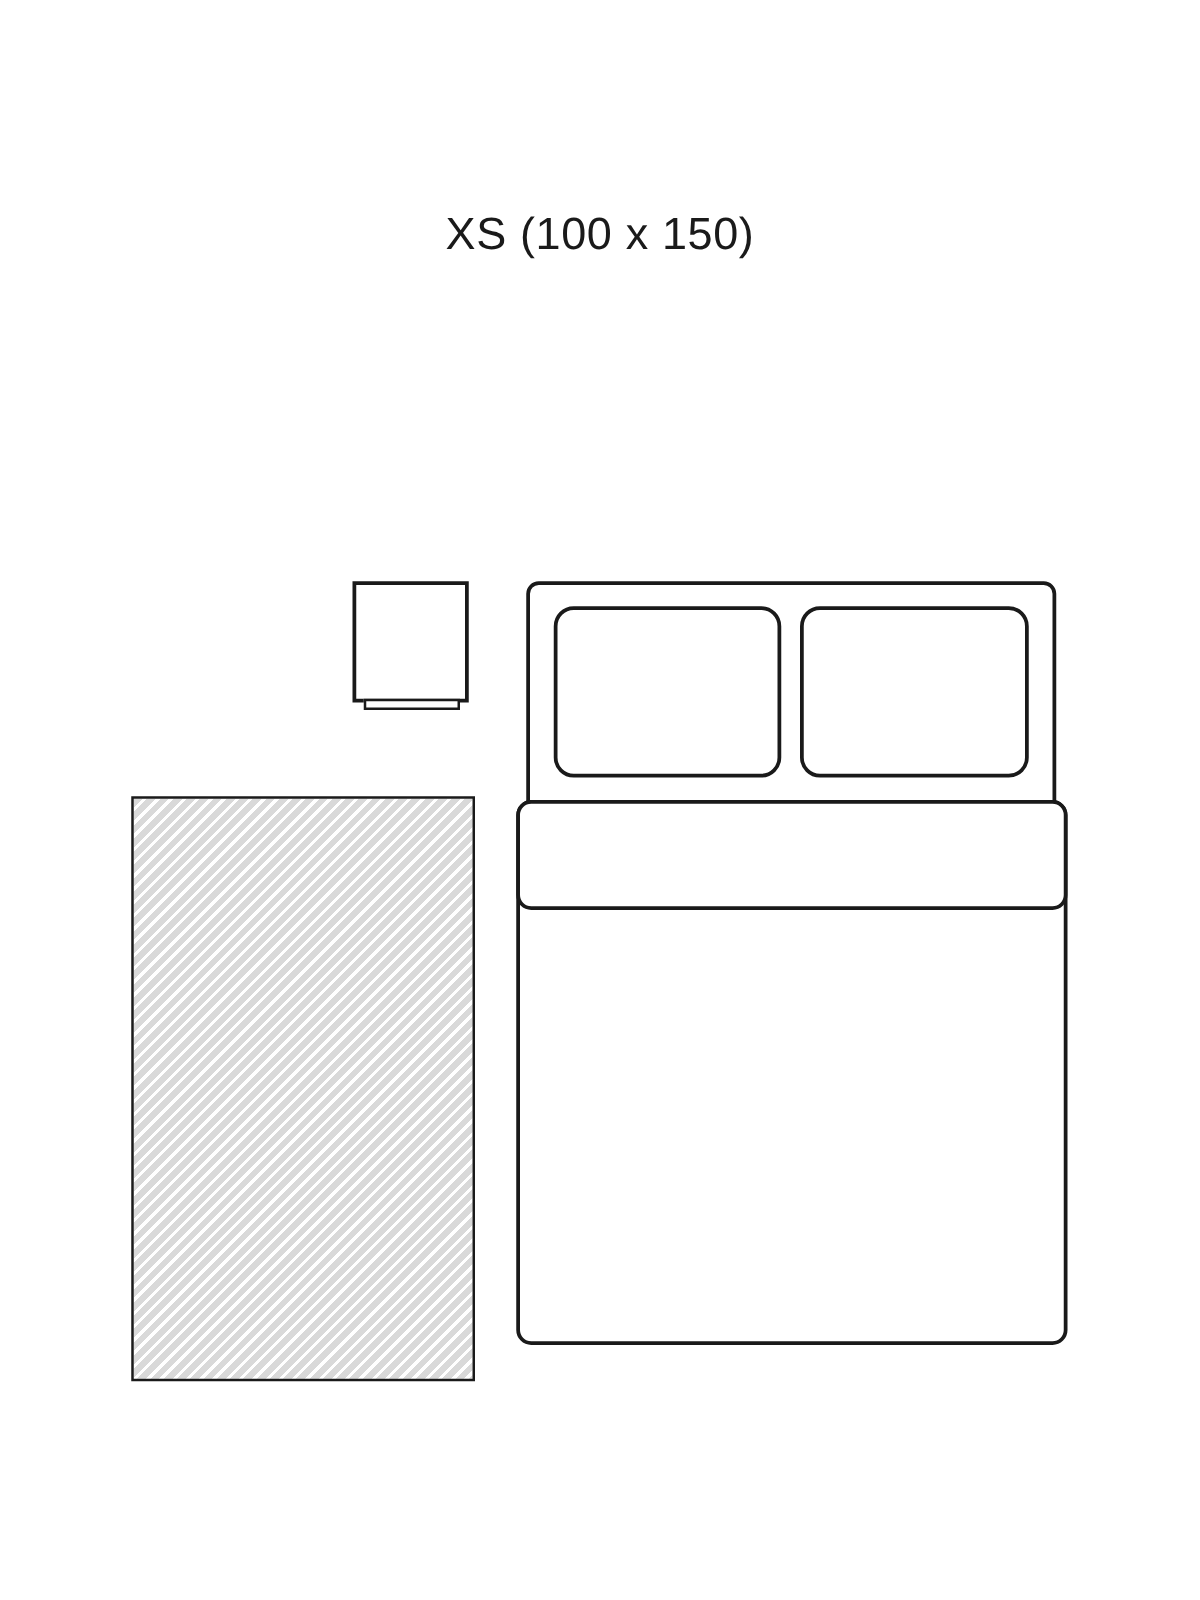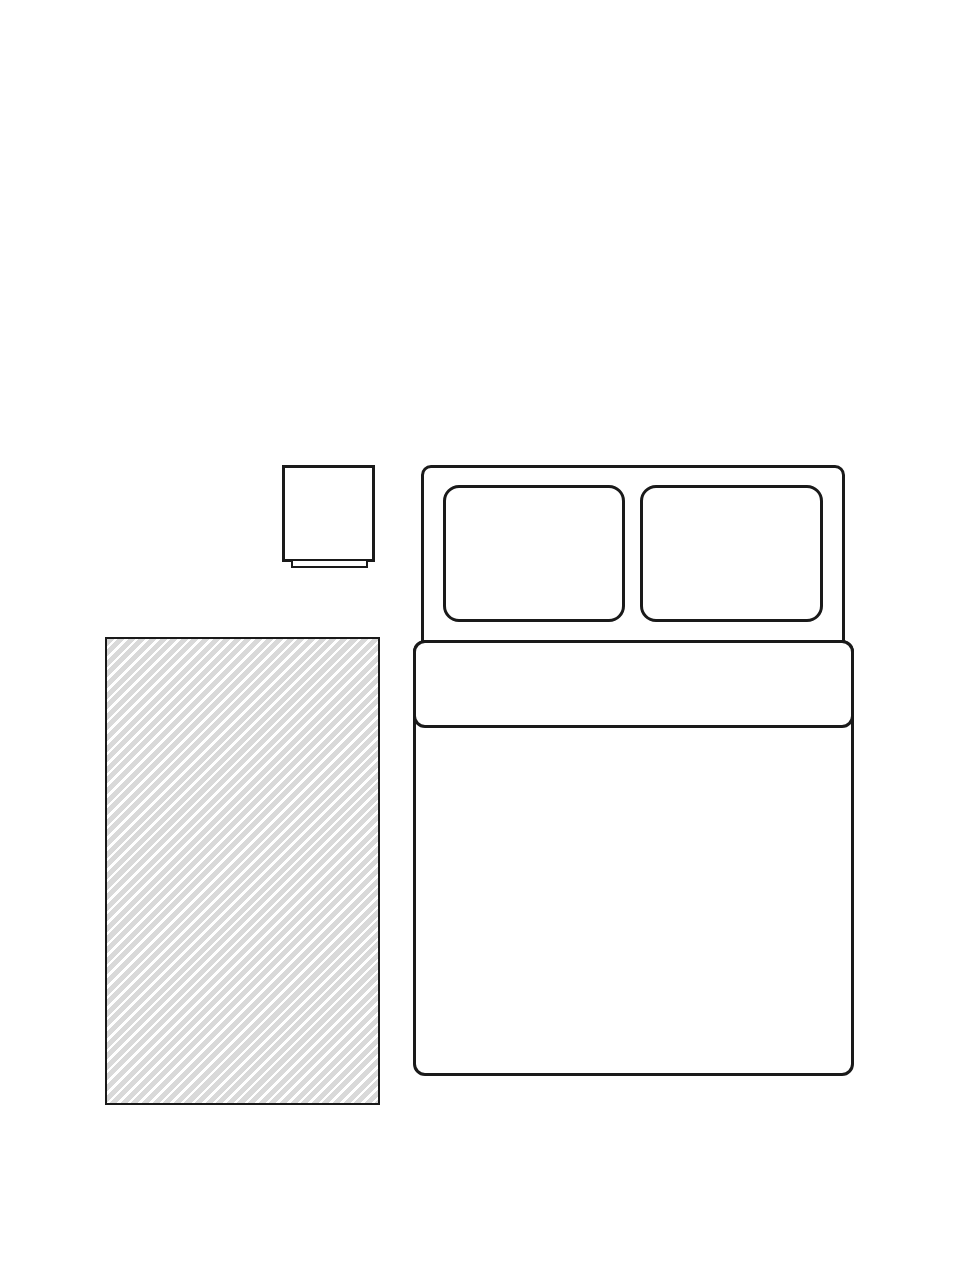--- a/index.html
+++ b/index.html
@@ -98,20 +98,21 @@
     width: 441px;
     height: 88px;
     border-radius: 12px;
   }
 </style>
 </head>
 <body>
 
 <div class="canvas">
 
+  <div class="size-title">XS (100 x 150)</div>
 
   <div class="shape rug"></div>
 
   <div class="shape nightstand-top"></div>
   <div class="shape nightstand-base"></div>
 
   <div class="shape bed-headboard"></div>
   <div class="shape pillow pillow-left"></div>
   <div class="shape pillow pillow-right"></div>
   <div class="shape duvet-body"></div>

